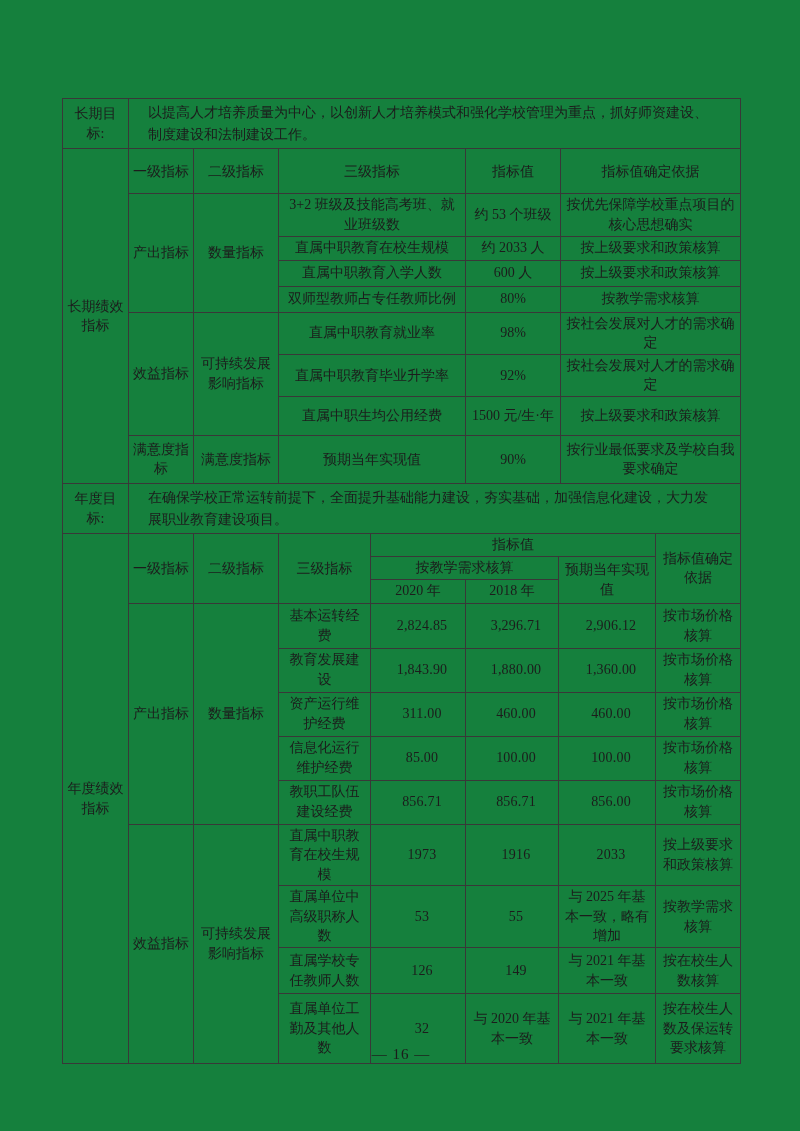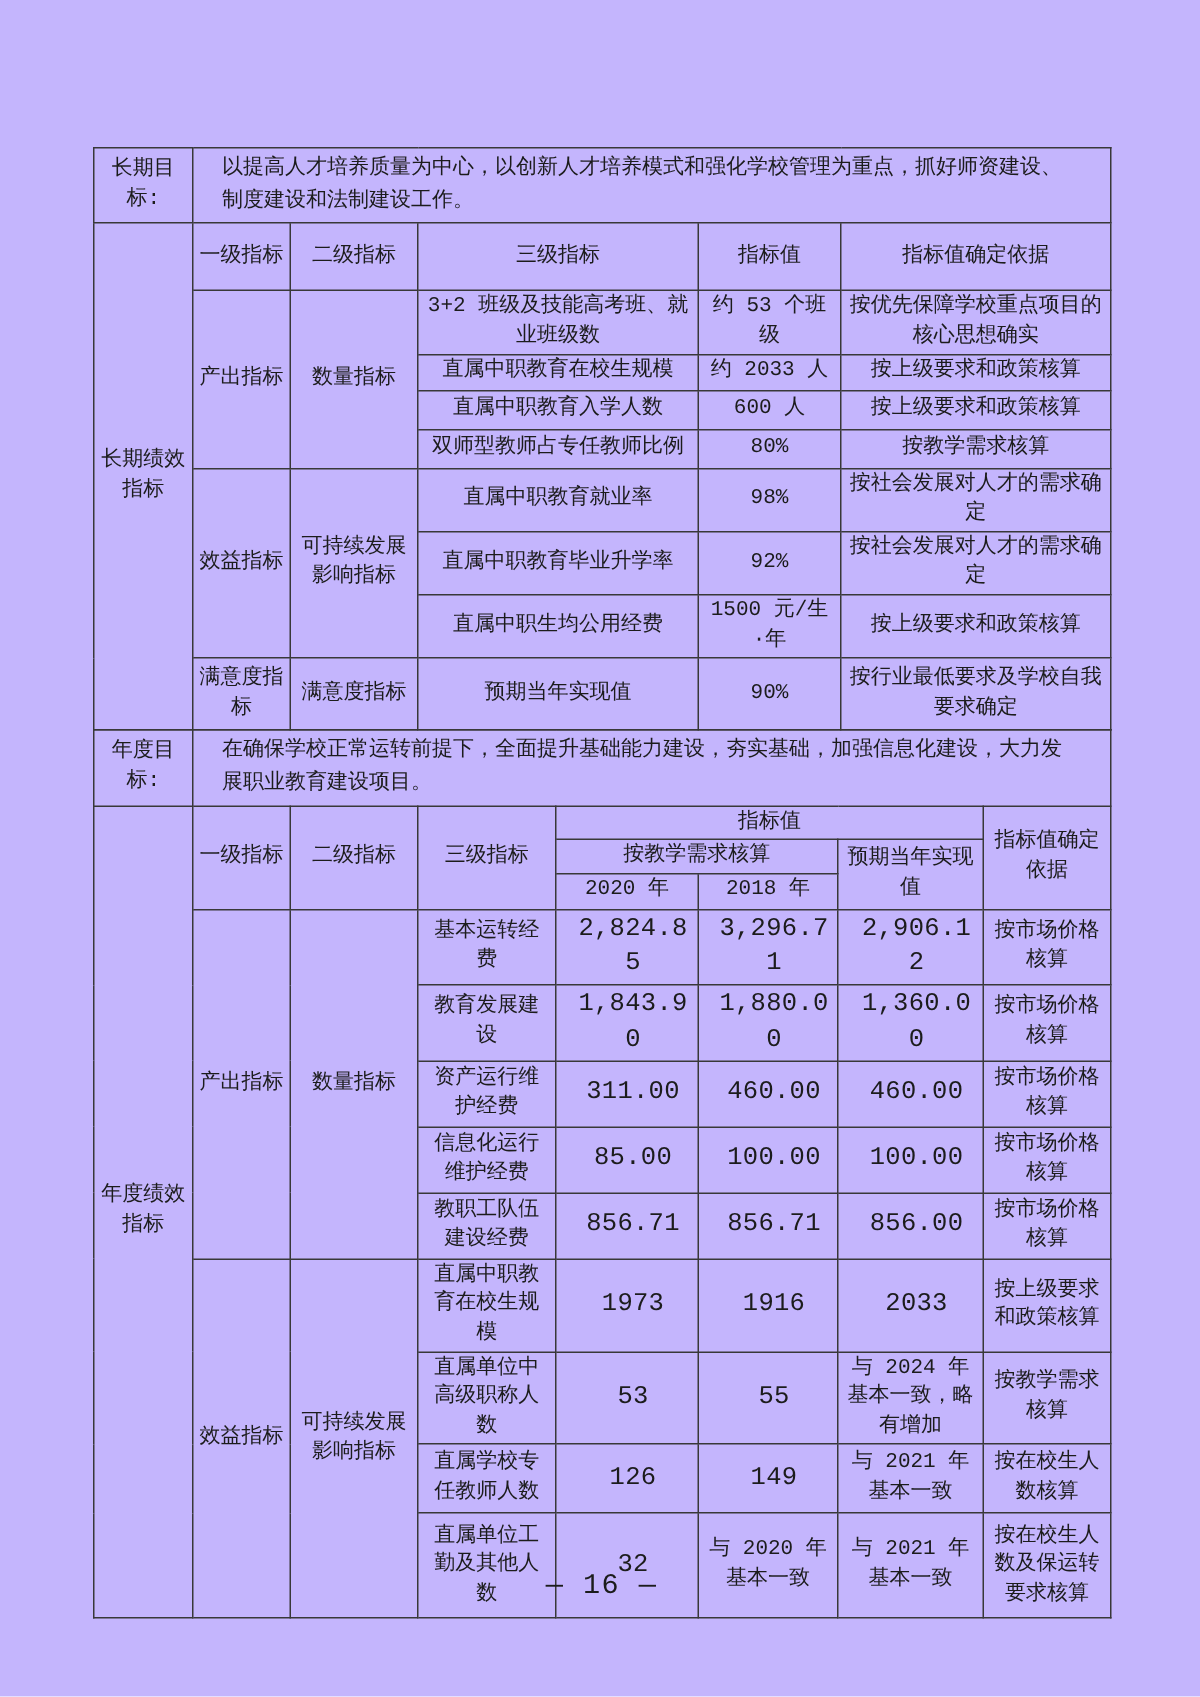--- a/index.html
+++ b/index.html
@@ -1,20 +1,20 @@
 <!DOCTYPE html>
 <html><head>
 <meta charset="utf-8">
 <style>
   html,body{margin:0;padding:0;background:#ffffff;}
   .page{
     position:relative;
     width:800px;height:1131px;
-    background:#c4b5fd;
-    font-family:Liberation Mono, monospace;
+    background:#15803d;
+    font-family:Liberation Serif, serif;
     color:#1c1c1c;
     overflow:hidden;
   }
   .doc{position:absolute;left:62px;top:98px;width:678px;}
   table.tbl{
     border-collapse:collapse;
     table-layout:fixed;
     width:678px;
   }
   table.t2{margin-top:-1px;}
@@ -30,32 +30,32 @@
   }
   td.goal{
     text-align:left;
     padding:3px 19px;
     line-height:1.55;
   }
   td.namecell{
     text-align:center;
     padding:1px 5px;
   }
-  td.num{font-size:17px;letter-spacing:0.2px;padding-left:12px;}
+  td.num{font-size:14px;letter-spacing:0.2px;padding-left:12px;}
   
   .h50{height:50px}.h45{height:45px}.h41{height:41px}.h24{height:24px}
   .h26{height:26px}.h25{height:25px}.h39{height:39px}.h48{height:48px}
   .h47{height:47px}.h22{height:22px}.h45b{height:45px}.h44{height:44px}
   .h58{height:58px}.h60{height:60px}.h46{height:46px}.h70{height:70px}
   .pageno{
     position:absolute;
     left:0;top:948px;
     width:100%;
     text-align:center;
-    font-size:19px;
+    font-size:15px;
     color:#1c1c1c;
     letter-spacing:1px;
   }
 </style>
 </head>
 <body>
 
 <div class="page">
   <div class="doc">
 
@@ -205,21 +205,21 @@
           <td class="namecell">直属中职教育在校生规模</td>
           <td class="num">1973</td>
           <td class="num">1916</td>
           <td class="num">2033</td>
           <td>按上级要求和政策核算</td>
         </tr>
         <tr class="h60">
           <td class="namecell">直属单位中高级职称人数</td>
           <td class="num">53</td>
           <td class="num">55</td>
-          <td>与 2024 年基本一致，略有增加</td>
+          <td>与 2025 年基本一致，略有增加</td>
           <td>按教学需求核算</td>
         </tr>
         <tr class="h46">
           <td class="namecell">直属学校专任教师人数</td>
           <td class="num">126</td>
           <td class="num">149</td>
           <td>与 2021 年基本一致</td>
           <td>按在校生人数核算</td>
         </tr>
         <tr class="h70">

